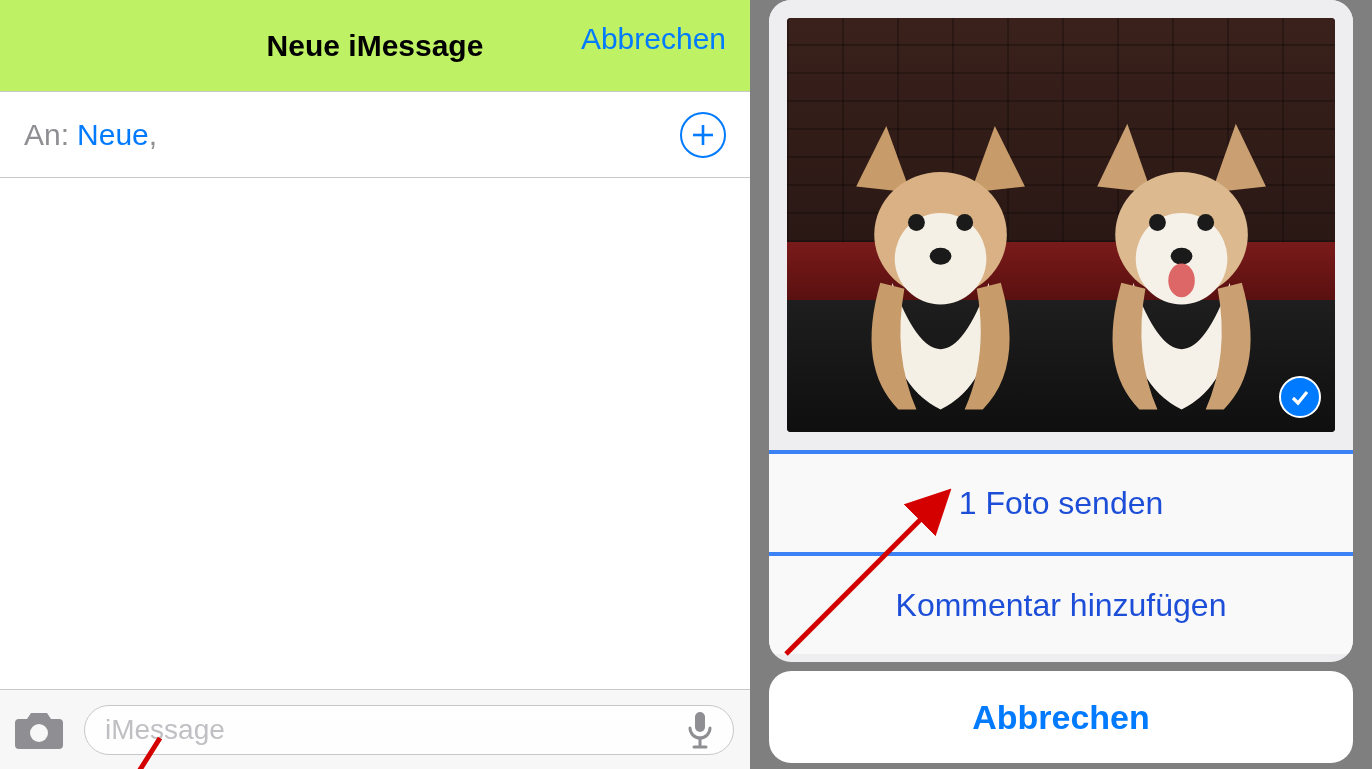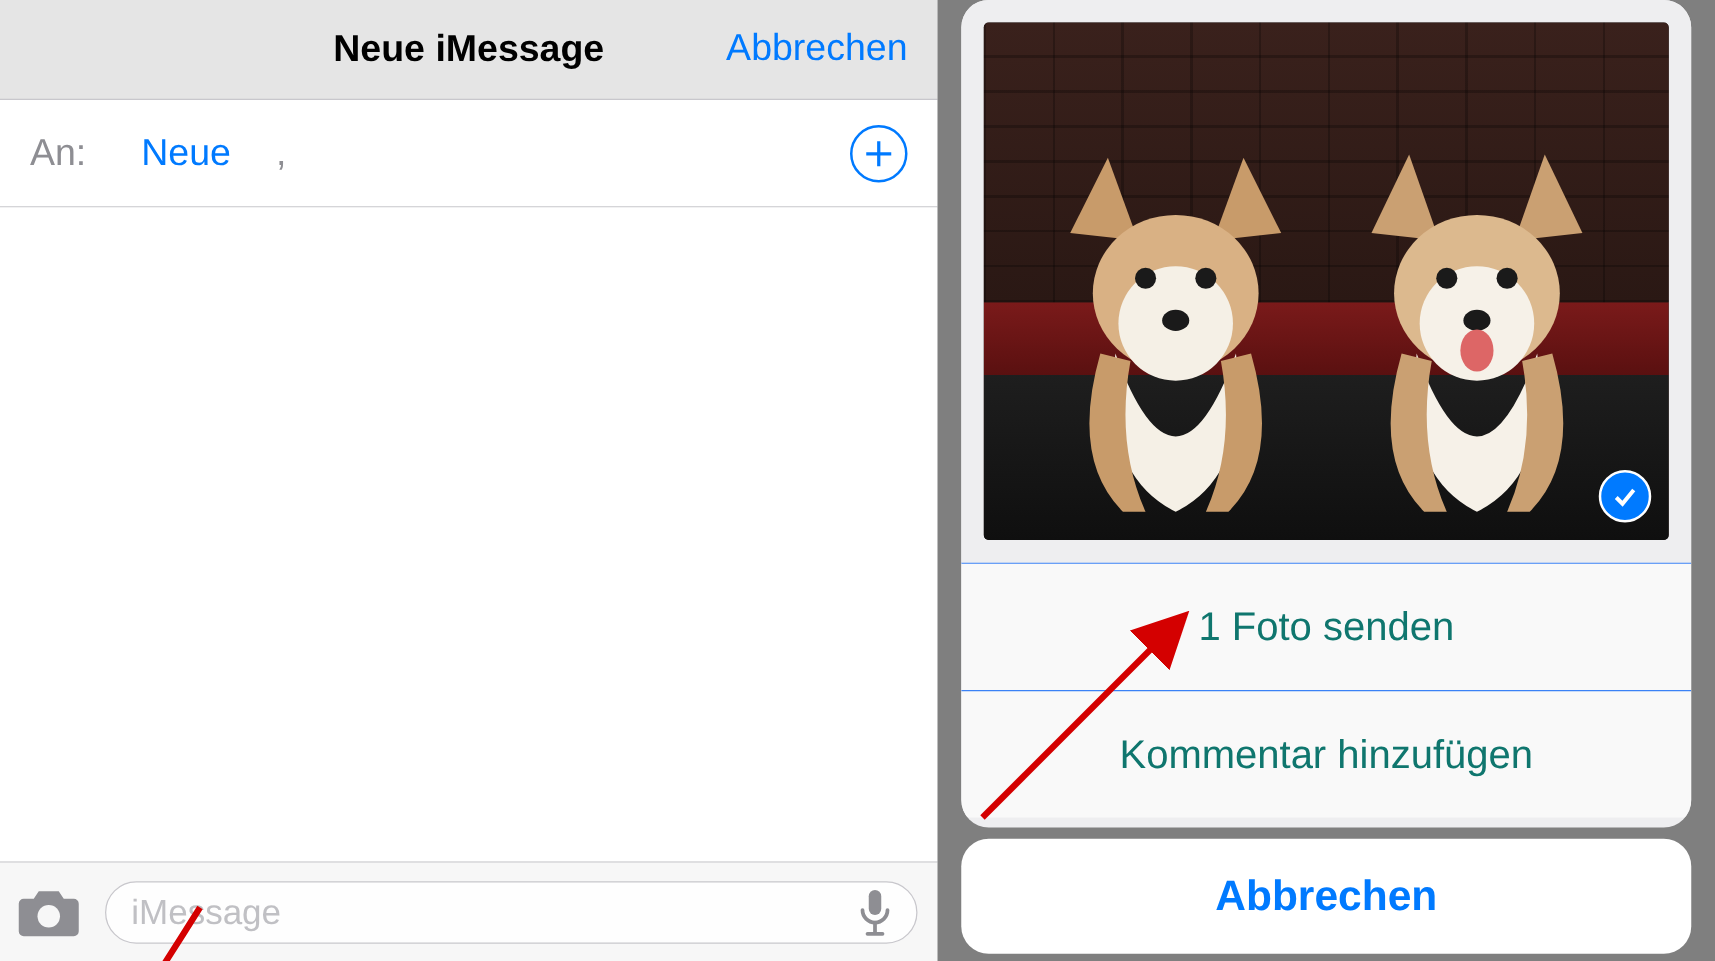--- a/index.html
+++ b/index.html
@@ -1,25 +1,25 @@
 <!DOCTYPE html>
 <html><head>
 <meta charset="utf-8">
 <style>
   * { box-sizing: border-box; margin: 0; padding: 0; }
   html, body { width: 1372px; height: 769px; font-family: -apple-system, "Helvetica Neue", Arial, sans-serif; background:#fff; overflow:hidden; }
   .root { display:flex; width:1372px; height:769px; }
 
   
   .left { position:relative; width:750px; height:769px; background:#fff; display:flex; flex-direction:column; }
-  .nav { height:80px; display:flex; align-items:center; justify-content:center; position:relative; background:#e5e5e5; border-bottom:1px solid #c8c7cc; }
+  .nav { height:92px; display:flex; align-items:center; justify-content:center; position:relative; background:#bef264; border-bottom:1px solid #c8c7cc; }
   .nav-title { font-size:30px; font-weight:600; color:#000; }
   .nav-cancel { position:absolute; right:24px; top:22px; font-size:30px; color:#007aff; }
 
-  .to-row { height:86px; display:flex; align-items:center; padding:0 24px; border-bottom:1px solid #c8c7cc; font-size:30px;gap:36px; }
+  .to-row { height:86px; display:flex; align-items:center; padding:0 24px; border-bottom:1px solid #c8c7cc; font-size:30px; }
   .to-label { color:#8e8e93; margin-right:8px; }
   .to-recipient { color:#007aff; }
   .to-comma { color:#8e8e93; }
   .add-contact { margin-left:auto; width:46px; height:46px; border:2.5px solid #007aff; border-radius:50%; display:flex; align-items:center; justify-content:center; }
   .add-contact svg { stroke:#007aff; }
 
   .conversation { flex:1; background:#fff; position:relative; }
 
   .compose-bar { height:80px; background:#f7f7f7; border-top:1px solid #c8c7cc; display:flex; align-items:center; padding:0 16px 0 8px; gap:14px; }
   .camera-btn { width:62px; height:62px; display:flex; align-items:center; justify-content:center; }
@@ -46,21 +46,21 @@
   }
   .red-strip { position:absolute; left:0; right:0; top:54%; height:14%; background:linear-gradient(180deg,#7a1a1a,#5a1010); }
   .tread { position:absolute; left:0; right:0; top:68%; bottom:0; background:linear-gradient(180deg,#1e1e1e,#0f0f0f); }
   .dog { position:absolute; bottom:4%; width:44%; }
   .dog.d1 { left:6%; }
   .dog.d2 { right:6%; transform:scaleX(-1); }
   .dog svg { width:100%; height:auto; display:block; }
   .checkmark { position:absolute; right:14px; bottom:14px; width:42px; height:42px; border-radius:50%; background:#007aff; border:2.5px solid #fff; display:flex; align-items:center; justify-content:center; }
   .checkmark svg { stroke:#fff; stroke-width:3.2; fill:none; }
 
-  .sheet-option { height:102px; display:flex; align-items:center; justify-content:center; font-size:32px; color:#0f766e; border-top:1px solid #3b82f6; background:#f9f9f9; }
+  .sheet-option { height:102px; display:flex; align-items:center; justify-content:center; font-size:32px; color:#1d4ed8; border-top:4px solid #3b82f6; background:#f9f9f9; }
 
   .cancel-card { position:absolute; left:19px; right:19px; bottom:6px; height:92px; background:#fff; border-radius:22px; display:flex; align-items:center; justify-content:center; font-size:34px; color:#007aff; font-weight:600; }
 
   
   .arrow2 { position:absolute; left:16px; top:434px; width:200px; height:230px; pointer-events:none; z-index:5; }
 </style>
 </head>
 <body>
 
 <div class="root">

